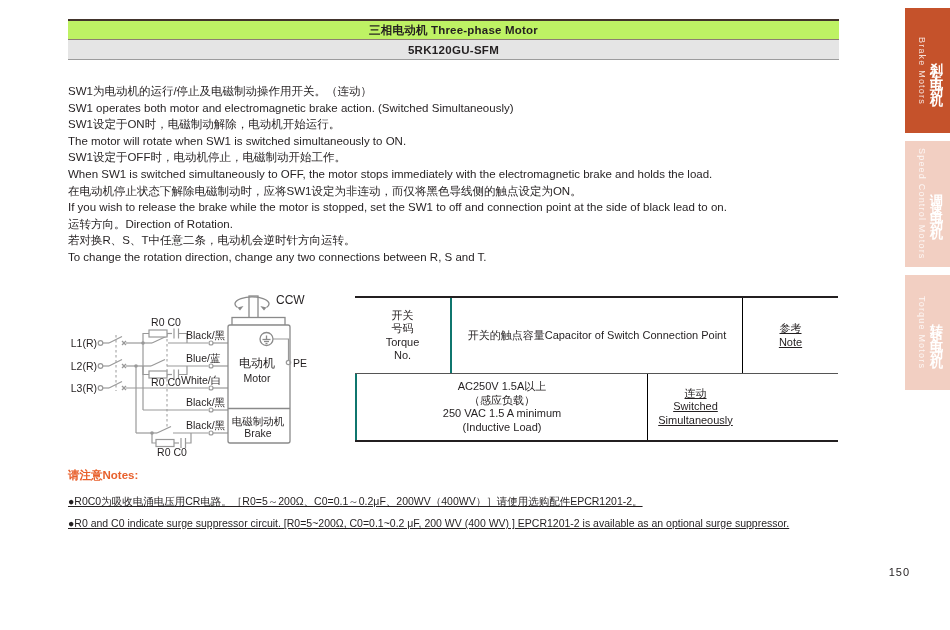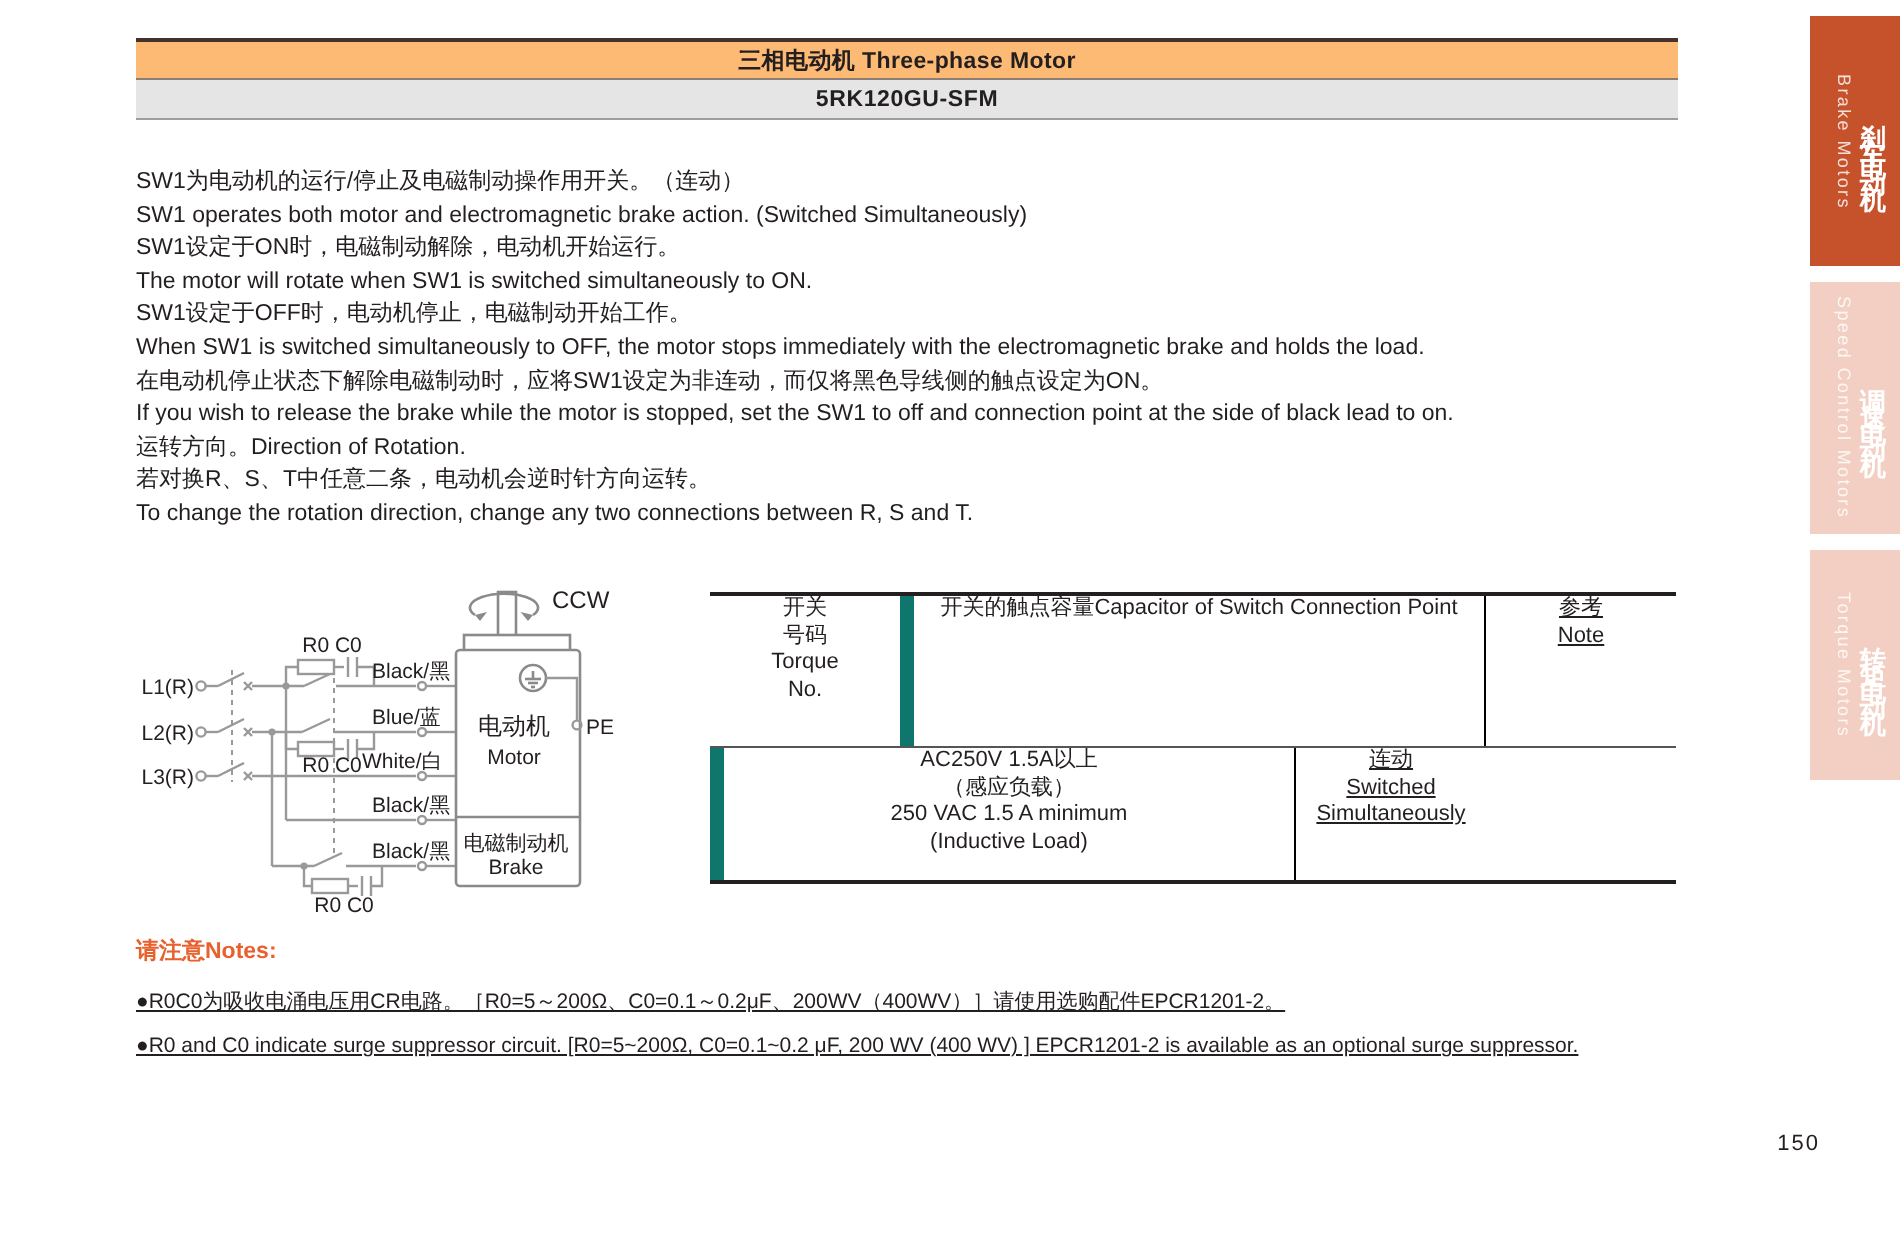--- a/index.html
+++ b/index.html
@@ -8,21 +8,21 @@
     position:relative;
     background:#ffffff;
     font-family:"Liberation Sans", sans-serif;
     color:#231f20;
     overflow:hidden;
   }
 
   
   .hdr { position:absolute; left:68px; top:19px; width:771px; }
   .hdr-row1 {
-    height:21px; background:#fdba74;
+    height:21px; background:#bef264;
     border-top:2px solid #42342c; border-bottom:1px solid #8c7d75;
     display:flex; align-items:center; justify-content:center;
     font-size:11.5px; font-weight:bold; letter-spacing:0.2px;
   }
   .hdr-row2 {
     height:20px; background:#e5e5e5; border-bottom:1px solid #9c9c9c;
     display:flex; align-items:center; justify-content:center;
     font-size:11.5px; font-weight:bold; letter-spacing:0.3px;
   }
 
@@ -36,25 +36,25 @@
   
   .swtable {
     position:absolute; left:355px; top:296px; width:483px;
     border-top:2px solid #231f20; border-bottom:2px solid #231f20;
     font-size:11px;
   }
   .swtable .trow { display:flex; }
   .swtable .trow.head { height:76px; border-bottom:1px solid #555; }
   .swtable .trow.data { height:66px; }
   .swtable .cell {
-    display:flex; flex-direction:column; align-items:center; 
+    display:flex; flex-direction:column; align-items:center; justify-content:center;
     text-align:center; line-height:13.5px;
   }
   .swtable .c1 { width:95px; }
-  .swtable .c2 { width:292px; border-left:7px solid #0f766e; }
+  .swtable .c2 { width:292px; border-left:2px solid #0f766e; }
   .swtable .c3 { width:96px; border-left:1px solid #000000;text-decoration:underline; }
 
   
   .notes { position:absolute; left:68px; top:468px; width:800px; }
   .notes-title { color:#e8602c; font-size:11.5px; font-weight:bold; margin-bottom:7px; }
   .note-item { font-size:10.5px; line-height:22px; white-space:nowrap;text-decoration:underline; }
 
   
   .pageno {
     position:absolute; left:0; top:566px; width:910px;

